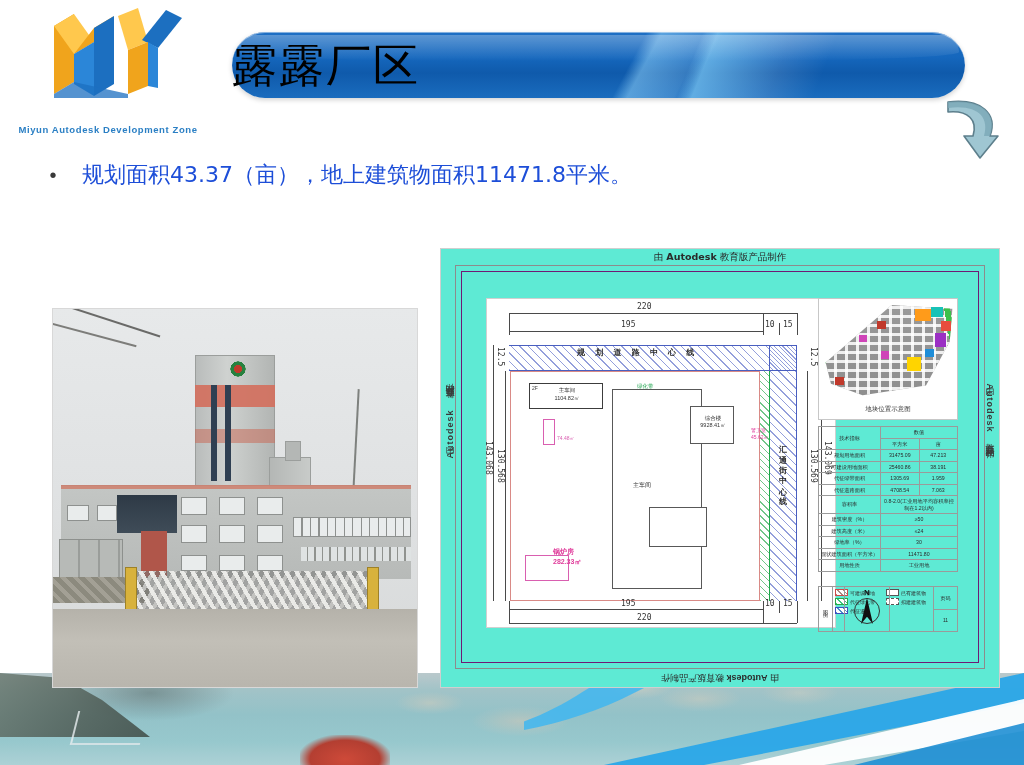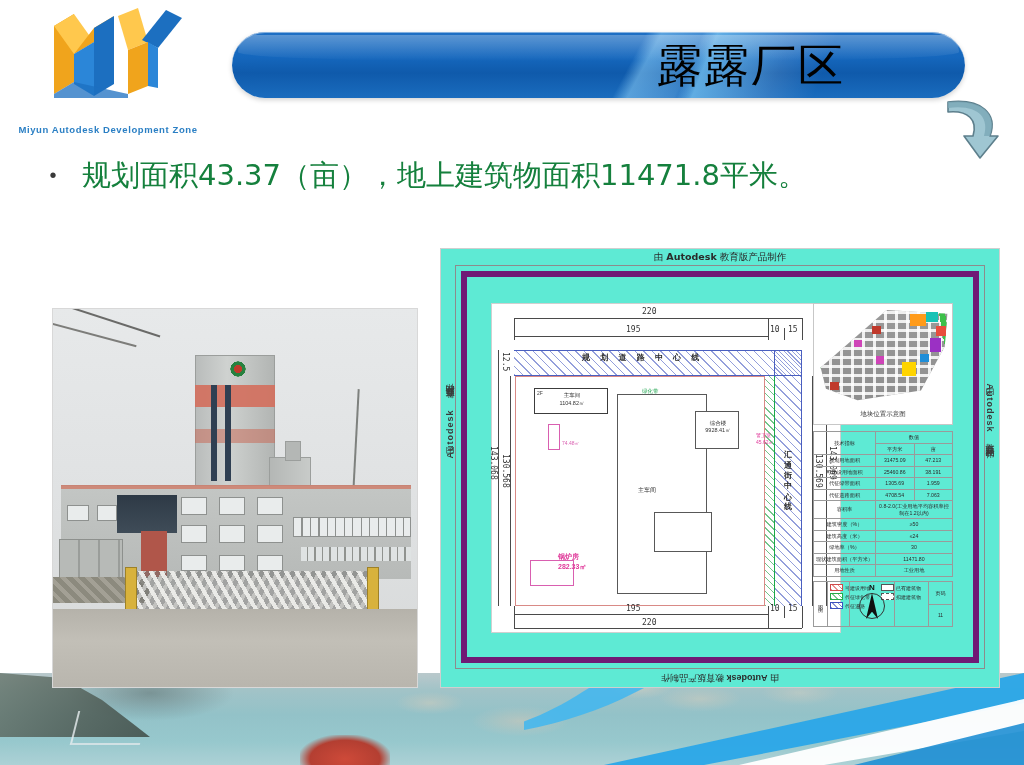--- a/index.html
+++ b/index.html
@@ -88,21 +88,21 @@
   
   .title-banner {
     position: absolute; left: 232px; top: 32px;
     width: 733px; height: 66px;
     border-radius: 33px;
     background:
       linear-gradient(118deg, rgba(255,255,255,0) 54%, rgba(140,205,245,.55) 56%, rgba(170,220,250,.25) 62%, rgba(255,255,255,0) 64%),
       linear-gradient(112deg, rgba(255,255,255,0) 62%, rgba(120,195,240,.75) 64%, rgba(255,255,255,.12) 74%, rgba(255,255,255,0) 80%),
       linear-gradient(180deg, #1f6fc4 0%, #1567bd 38%, #0f5aab 62%, #1a6cbe 100%);
     box-shadow: inset 0 1px 0 rgba(255,255,255,.45), 0 2px 5px rgba(0,0,0,.18);
-    display: flex; align-items: center; justify-content: flex-end;
+    display: flex; align-items: center; justify-content: flex-start;
   }
   .title-banner::after {
     content: "";
     position: absolute; left: 6px; right: 6px; top: 3px; height: 26px;
     border-radius: 26px 26px 50% 50% / 26px 26px 14px 14px;
     background: linear-gradient(180deg, rgba(255,255,255,.28), rgba(255,255,255,0));
     pointer-events: none;
   }
   .title-text {
     position: relative; z-index: 2;
@@ -119,21 +119,21 @@
     position: absolute; left: 44px; top: 158px;
     width: 900px; height: 34px;
     display: flex; align-items: center;
   }
   .bullet-dot {
     width: 18px; color: #3a3a3a; font-size: 20px; line-height: 1;
     text-align: center; flex: none;
   }
   .bullet-text {
     font-family: "DejaVu Sans", "Liberation Sans", sans-serif;
-    font-size: 29px; color: #15803d; line-height: 1.2;
+    font-size: 22px; color: #1d4ed8; line-height: 1.2;
     white-space: nowrap; margin-left: 20px;
   }
 
   
   .photo-frame {
     position: absolute; left: 52px; top: 308px;
     width: 366px; height: 380px;
     border: 1px solid #d8d8d8;
     background: #c9c9c6;
     overflow: hidden;
@@ -237,21 +237,21 @@
   .cad-side-wm.left { left: 3px; top: 150px; transform: rotate(180deg); }
   .cad-side-wm.right { right: 3px; top: 130px; }
   .cad-side-wm b { font-weight: 700; }
 
   .cad-border {
     position: absolute; left: 14px; top: 16px; right: 14px; bottom: 18px;
     border: 1px solid #8c8c8c;
   }
   .cad-inner {
     position: absolute; left: 20px; top: 22px; right: 20px; bottom: 24px;
-    border: 6px solid #701a75;
+    border: 1px solid #701a75;
   }
 
   
   .plan {
     position: absolute; left: 24px; top: 26px;
     width: 350px; height: 330px;
     border: 1px solid #d0d0d0; background: #fff;
   }
   .road-band {
     position: absolute; left: 22px; top: 46px; width: 288px; height: 26px;

